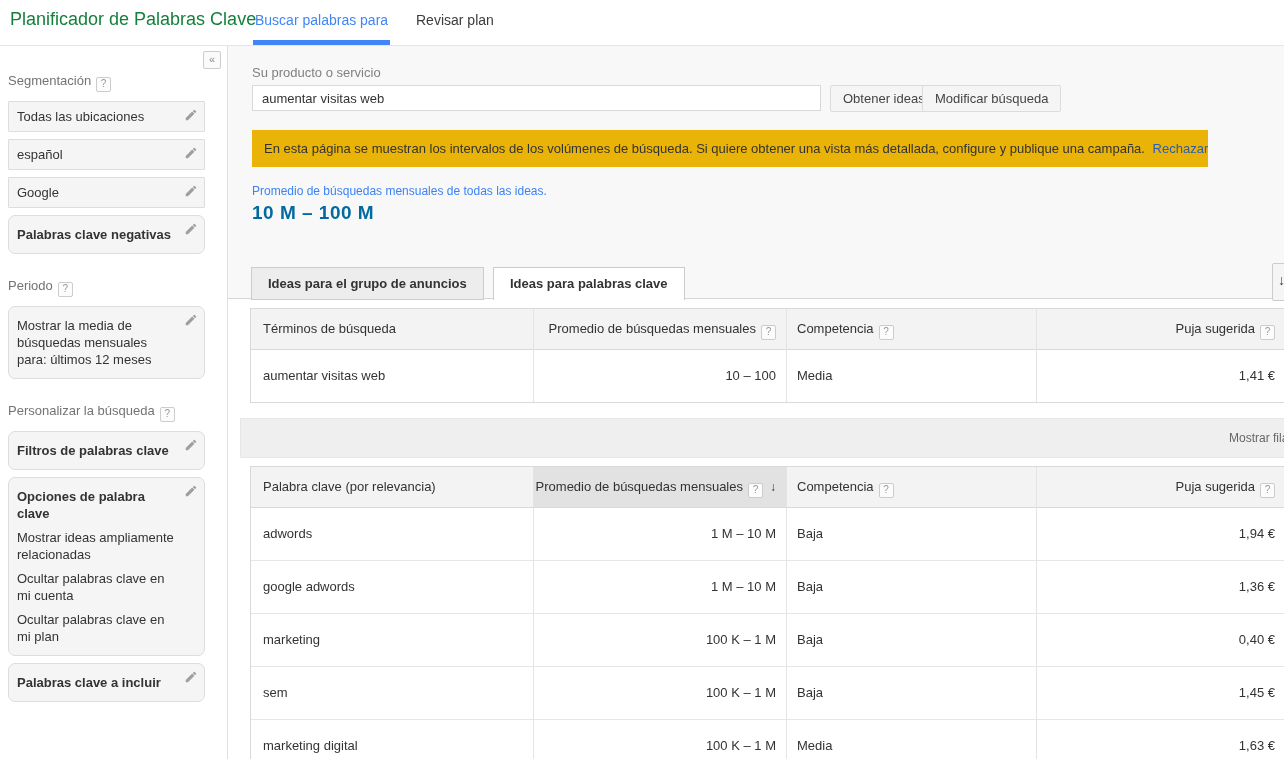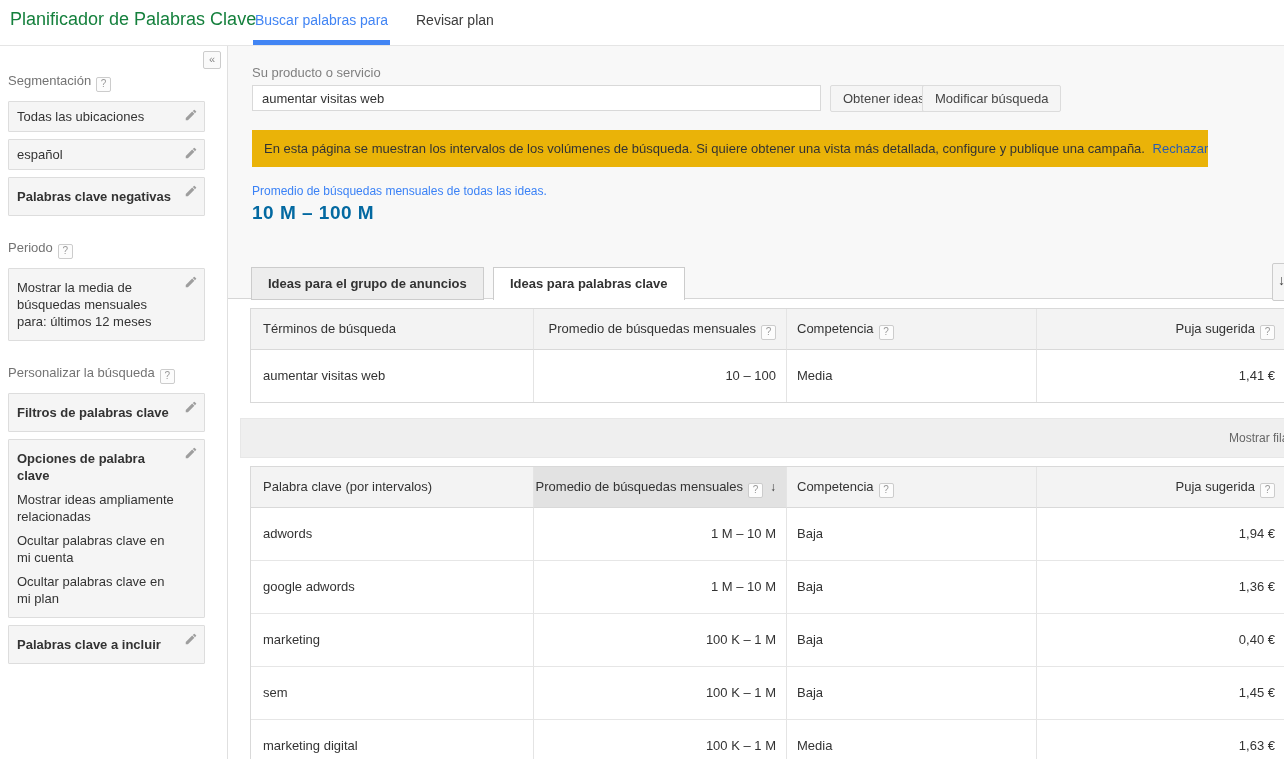--- a/index.html
+++ b/index.html
@@ -18,21 +18,21 @@
   .sidebar{position:absolute;left:0;top:46px;width:227px;bottom:0;background:#fff;border-right:1px solid #e0e0e0;}
   .collapse-btn{position:absolute;right:6px;top:5px;width:16px;height:16px;line-height:15px;text-align:center;
     border:1px solid #ccc;border-radius:2px;background:#fafafa;color:#888;font-size:11px;cursor:pointer;}
   .side-inner{position:absolute;left:8px;top:0;width:197px;}
   .side-label{margin:24px 0 9px 0;font-size:13px;color:#737373;white-space:nowrap;}
   .side-label.first{margin-top:27px;}
   .help{display:inline-block;width:13px;height:13px;line-height:12px;text-align:center;border:1px solid #ccc;
     border-radius:2px;background:#fcfcfc;color:#999;font-size:10px;vertical-align:-2px;margin-left:5px;}
   .card{position:relative;border:1px solid #ddd;background:#f5f5f5;border-radius:1px;
     padding:6px 24px 6px 8px;margin-bottom:7px;color:#333;line-height:17px;}
-  .card.big{padding-top:10px;padding-bottom:10px;}
+  .card.big{padding-top:10px;padding-bottom:10px;border-radius:7px;}
   .card .bold{font-weight:bold;}
   .pencil{position:absolute;right:6px;top:6px;width:14px;height:14px;cursor:pointer;}
   .card .item{margin-top:7px;color:#333;}
   
   .main{position:absolute;left:228px;top:46px;right:0;bottom:0;background:#fff;overflow:hidden;}
   .toolbar-zone{position:absolute;left:0;top:0;right:0;height:252px;background:#f8f8f8;border-bottom:1px solid #d6d6d6;}
   .search-label{position:absolute;left:24px;top:19px;color:#808080;}
   .search-input{position:absolute;left:24px;top:39px;width:558px;height:24px;border:1px solid #d9d9d9;background:#fff;
     padding:0 0 0 9px;font-size:13px;color:#333;font-family:inherit;outline:none;}
   .btn{position:absolute;top:39px;height:27px;background:#f5f5f5;border:1px solid #dcdcdc;border-radius:2px;
@@ -91,20 +91,26 @@
       <span class="pencil"><svg width="14" height="14" viewBox="0 0 24 24">
             <path d="M3 17.25V21h3.75L17.8 9.94l-3.75-3.75L3 17.25zM20.7 7.04a1 1 0 0 0 0-1.41l-2.34-2.34a1 1 0 0 0-1.41 0l-1.83 1.83 3.75 3.75 1.83-1.83z" fill="#9e9e9e"></path>
           </svg></span>
     </div>
     <div class="card">
       <span>español</span>
       <span class="pencil"><svg width="14" height="14" viewBox="0 0 24 24">
             <path d="M3 17.25V21h3.75L17.8 9.94l-3.75-3.75L3 17.25zM20.7 7.04a1 1 0 0 0 0-1.41l-2.34-2.34a1 1 0 0 0-1.41 0l-1.83 1.83 3.75 3.75 1.83-1.83z" fill="#9e9e9e"></path>
           </svg></span>
     </div>
+    <div class="card">
+      <span>Google</span>
+      <span class="pencil"><svg width="14" height="14" viewBox="0 0 24 24">
+            <path d="M3 17.25V21h3.75L17.8 9.94l-3.75-3.75L3 17.25zM20.7 7.04a1 1 0 0 0 0-1.41l-2.34-2.34a1 1 0 0 0-1.41 0l-1.83 1.83 3.75 3.75 1.83-1.83z" fill="#9e9e9e"></path>
+          </svg></span>
+    </div>
     <div class="card big">
       <span class="bold">Palabras clave negativas</span>
       <span class="pencil"><svg width="14" height="14" viewBox="0 0 24 24">
             <path d="M3 17.25V21h3.75L17.8 9.94l-3.75-3.75L3 17.25zM20.7 7.04a1 1 0 0 0 0-1.41l-2.34-2.34a1 1 0 0 0-1.41 0l-1.83 1.83 3.75 3.75 1.83-1.83z" fill="#9e9e9e"></path>
           </svg></span>
     </div>
 
     <div class="side-label">
       <span>Periodo</span><span class="help">?</span>
     </div>
@@ -174,21 +180,21 @@
     <div class="bc pr bl">10 – 100</div>
     <div class="bc pl2 bl">Media</div>
     <div class="bc pr bl">1,41 €</div>
   </div>
 
   <div class="pagebar">
     <span class="lbl">Mostrar filas</span>
   </div>
 
   <div class="tbl tbl2">
-    <div class="hc pl">Palabra clave (por intervalos)</div>
+    <div class="hc pl">Palabra clave (por relevancia)</div>
     <div class="hc pr bl sorted"><span>Promedio de búsquedas mensuales</span><span class="help">?</span><span class="sort-arrow">↓</span></div>
     <div class="hc pl2 bl"><span>Competencia</span><span class="help">?</span></div>
     <div class="hc pr bl"><span>Puja sugerida</span><span class="help">?</span></div>
 
     <div class="bc pl">adwords</div>
     <div class="bc pr bl">1 M – 10 M</div>
     <div class="bc pl2 bl">Baja</div>
     <div class="bc pr bl">1,94 €</div>
 
     <div class="bc pl bt">google adwords</div>

